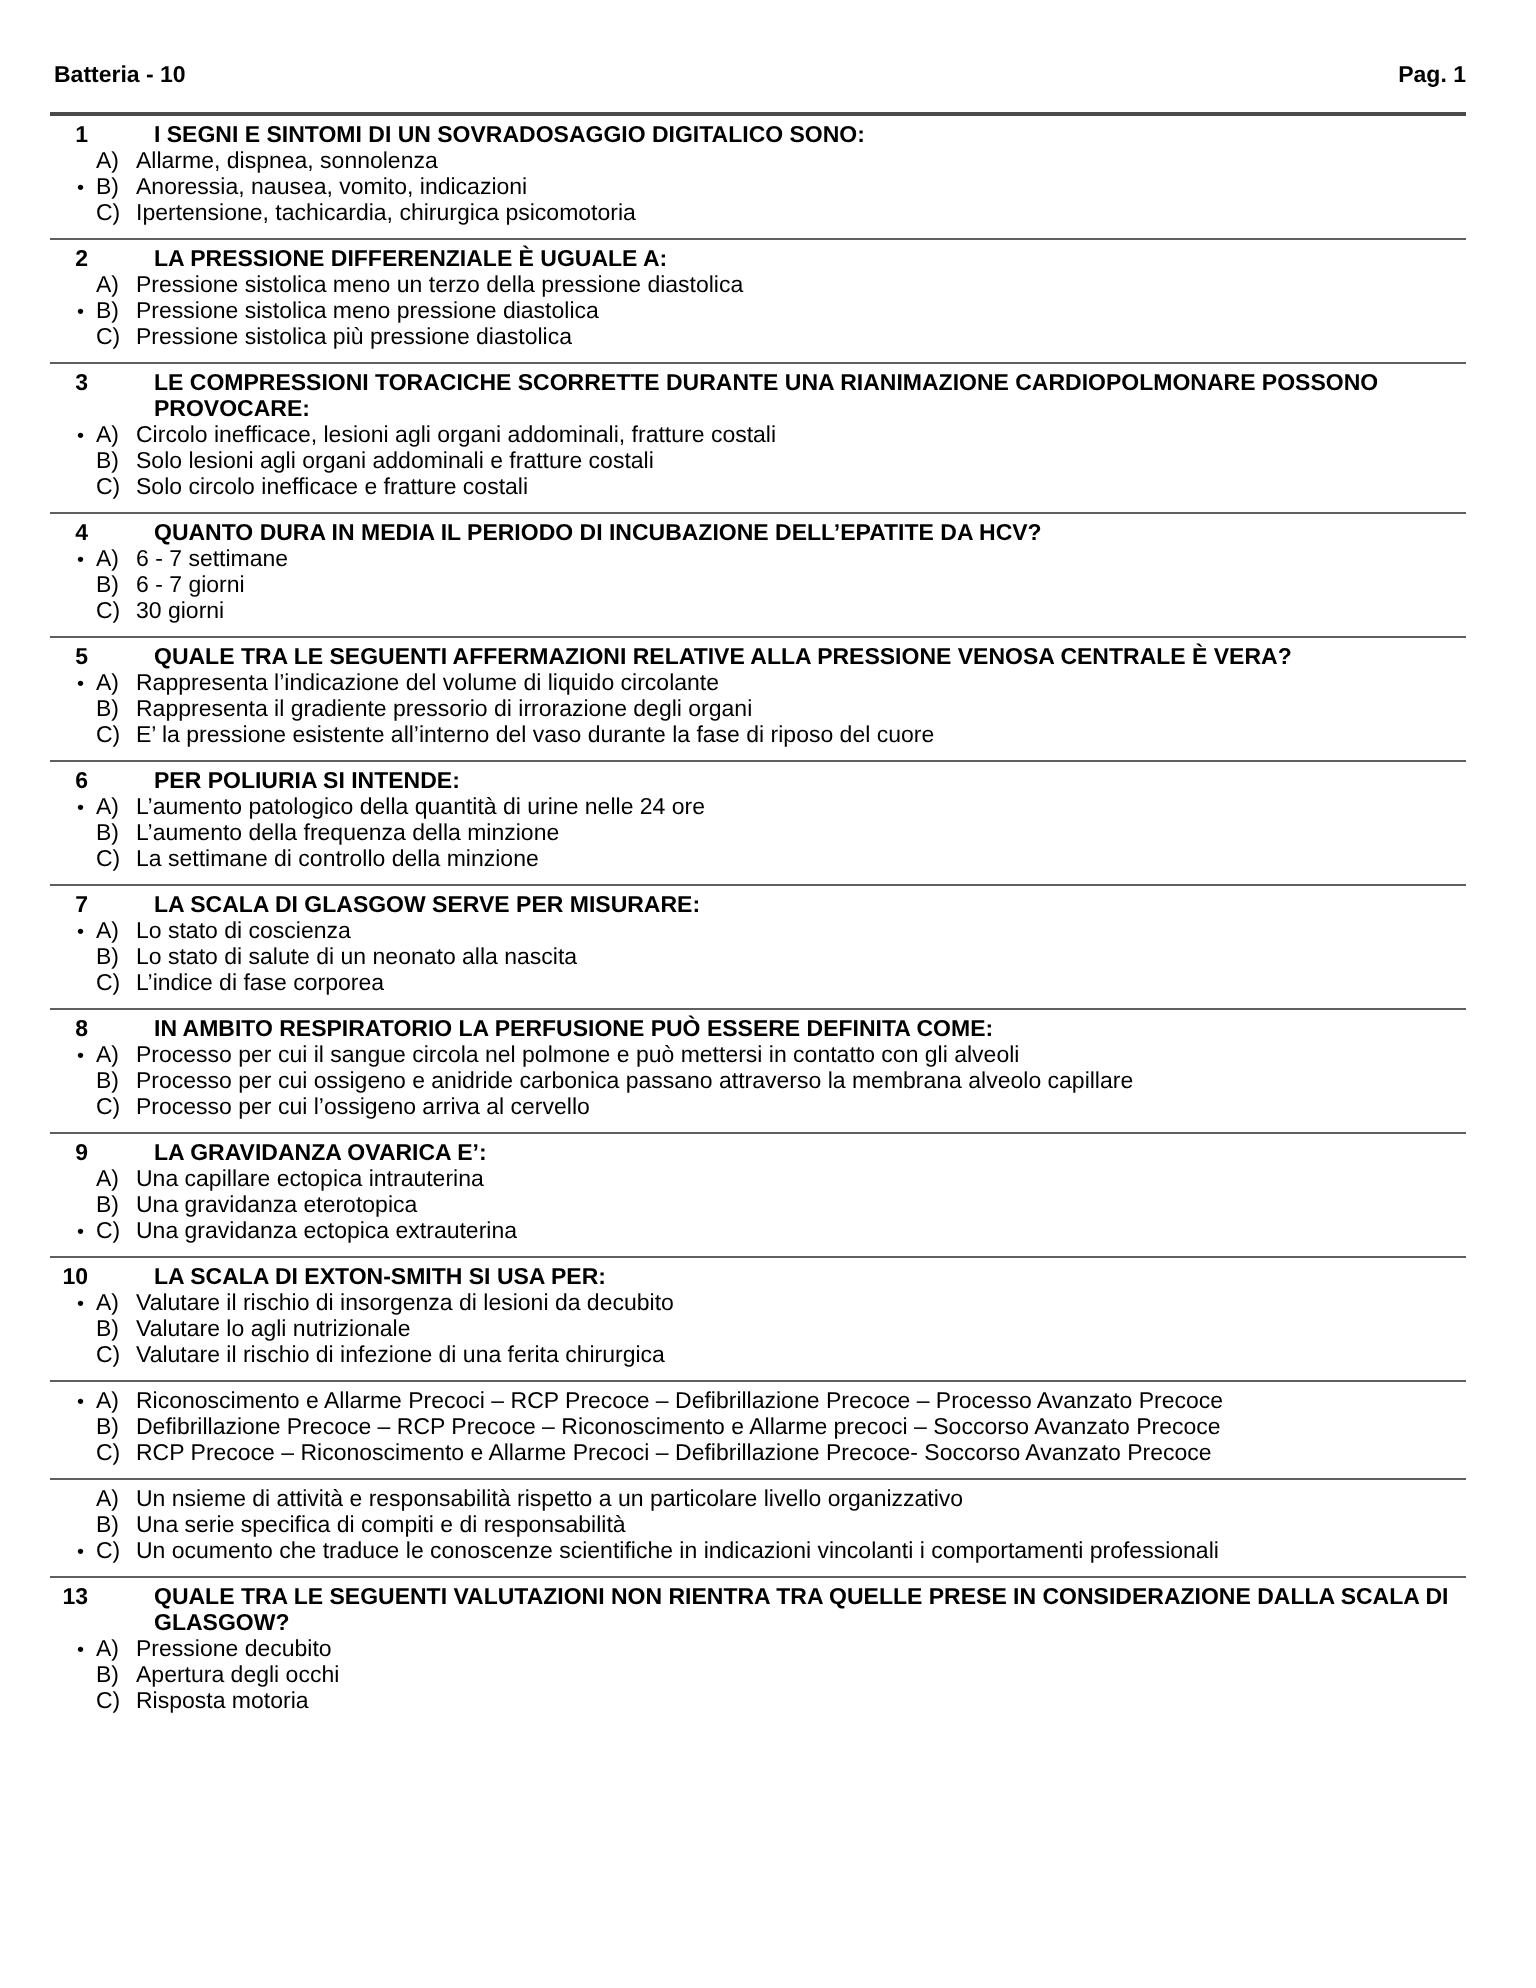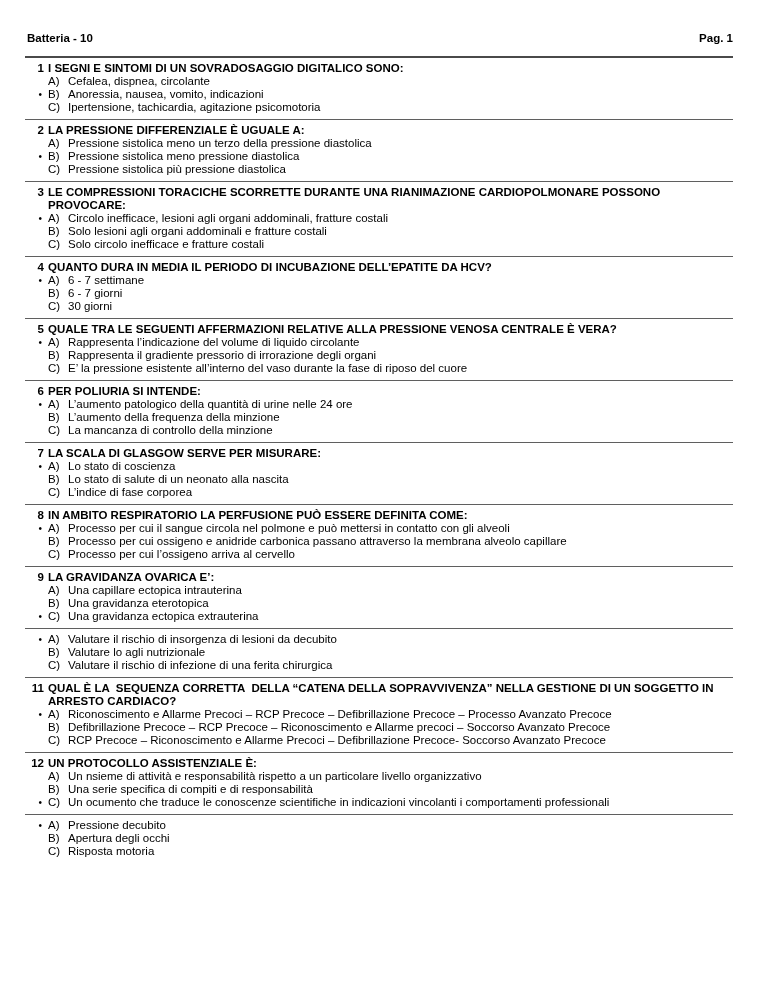--- a/index.html
+++ b/index.html
@@ -39,20 +39,21 @@
     width: 23px;
     box-sizing: border-box;
     text-align: right;
     padding-right: 4px;
     font-weight: bold;
   }
   .q-title {
     flex: 1;
     font-weight: bold;
     white-space: pre-wrap;
+    margin-left: 29px;
   }
   .option { display: flex; align-items: flex-start; }
   .q-marker {
     flex: 0 0 23px;
     width: 23px;
     box-sizing: border-box;
     text-align: right;
     padding-right: 6px;
     font-size: 10px;
   }
@@ -77,31 +78,31 @@
   <hr class="header-rule">
 
   <section class="question">
     <div class="q-header">
       <span class="q-num">1</span>
       <span class="q-title">I SEGNI E SINTOMI DI UN SOVRADOSAGGIO DIGITALICO SONO:</span>
     </div>
     <div class="option">
       <span class="q-marker"></span>
       <span class="q-letter">A)</span>
-      <span class="q-text">Cefalea, dispnea, circolante</span>
+      <span class="q-text">Allarme, dispnea, sonnolenza</span>
     </div>
     <div class="option">
       <span class="q-marker">•</span>
       <span class="q-letter">B)</span>
       <span class="q-text">Anoressia, nausea, vomito, indicazioni</span>
     </div>
     <div class="option">
       <span class="q-marker"></span>
       <span class="q-letter">C)</span>
-      <span class="q-text">Ipertensione, tachicardia, agitazione psicomotoria</span>
+      <span class="q-text">Ipertensione, tachicardia, chirurgica psicomotoria</span>
     </div>
   </section>
 
   <section class="question">
     <div class="q-header">
       <span class="q-num">2</span>
       <span class="q-title">LA PRESSIONE DIFFERENZIALE È UGUALE A:</span>
     </div>
     <div class="option">
       <span class="q-marker"></span>
@@ -197,21 +198,21 @@
       <span class="q-text">L’aumento patologico della quantità di urine nelle 24 ore</span>
     </div>
     <div class="option">
       <span class="q-marker"></span>
       <span class="q-letter">B)</span>
       <span class="q-text">L’aumento della frequenza della minzione</span>
     </div>
     <div class="option">
       <span class="q-marker"></span>
       <span class="q-letter">C)</span>
-      <span class="q-text">La mancanza di controllo della minzione</span>
+      <span class="q-text">La settimane di controllo della minzione</span>
     </div>
   </section>
 
   <section class="question">
     <div class="q-header">
       <span class="q-num">7</span>
       <span class="q-title">LA SCALA DI GLASGOW SERVE PER MISURARE:</span>
     </div>
     <div class="option">
       <span class="q-marker">•</span>
@@ -268,82 +269,82 @@
       <span class="q-text">Una gravidanza eterotopica</span>
     </div>
     <div class="option">
       <span class="q-marker">•</span>
       <span class="q-letter">C)</span>
       <span class="q-text">Una gravidanza ectopica extrauterina</span>
     </div>
   </section>
 
   <section class="question">
+    <div class="q-header">
+      <span class="q-num">10</span>
+      <span class="q-title">LA SCALA DI EXTON-SMITH SI USA PER:</span>
+    </div>
     <div class="option">
       <span class="q-marker">•</span>
       <span class="q-letter">A)</span>
       <span class="q-text">Valutare il rischio di insorgenza di lesioni da decubito</span>
     </div>
     <div class="option">
       <span class="q-marker"></span>
       <span class="q-letter">B)</span>
       <span class="q-text">Valutare lo agli nutrizionale</span>
     </div>
     <div class="option">
       <span class="q-marker"></span>
       <span class="q-letter">C)</span>
       <span class="q-text">Valutare il rischio di infezione di una ferita chirurgica</span>
     </div>
   </section>
 
   <section class="question">
-    <div class="q-header">
-      <span class="q-num">11</span>
-      <span class="q-title">QUAL È LA  SEQUENZA CORRETTA  DELLA “CATENA DELLA SOPRAVVIVENZA” NELLA GESTIONE DI UN SOGGETTO IN ARRESTO CARDIACO?</span>
-    </div>
     <div class="option">
       <span class="q-marker">•</span>
       <span class="q-letter">A)</span>
       <span class="q-text">Riconoscimento e Allarme Precoci – RCP Precoce – Defibrillazione Precoce – Processo Avanzato Precoce</span>
     </div>
     <div class="option">
       <span class="q-marker"></span>
       <span class="q-letter">B)</span>
       <span class="q-text">Defibrillazione Precoce – RCP Precoce – Riconoscimento e Allarme precoci – Soccorso Avanzato Precoce</span>
     </div>
     <div class="option">
       <span class="q-marker"></span>
       <span class="q-letter">C)</span>
       <span class="q-text">RCP Precoce – Riconoscimento e Allarme Precoci – Defibrillazione Precoce- Soccorso Avanzato Precoce</span>
     </div>
   </section>
 
   <section class="question">
-    <div class="q-header">
-      <span class="q-num">12</span>
-      <span class="q-title">UN PROTOCOLLO ASSISTENZIALE È:</span>
-    </div>
     <div class="option">
       <span class="q-marker"></span>
       <span class="q-letter">A)</span>
       <span class="q-text">Un nsieme di attività e responsabilità rispetto a un particolare livello organizzativo</span>
     </div>
     <div class="option">
       <span class="q-marker"></span>
       <span class="q-letter">B)</span>
       <span class="q-text">Una serie specifica di compiti e di responsabilità</span>
     </div>
     <div class="option">
       <span class="q-marker">•</span>
       <span class="q-letter">C)</span>
       <span class="q-text">Un ocumento che traduce le conoscenze scientifiche in indicazioni vincolanti i comportamenti professionali</span>
     </div>
   </section>
 
   <section class="question no-sep">
+    <div class="q-header">
+      <span class="q-num">13</span>
+      <span class="q-title">QUALE TRA LE SEGUENTI VALUTAZIONI NON RIENTRA TRA QUELLE PRESE IN CONSIDERAZIONE DALLA SCALA DI GLASGOW?</span>
+    </div>
     <div class="option">
       <span class="q-marker">•</span>
       <span class="q-letter">A)</span>
       <span class="q-text">Pressione decubito</span>
     </div>
     <div class="option">
       <span class="q-marker"></span>
       <span class="q-letter">B)</span>
       <span class="q-text">Apertura degli occhi</span>
     </div>

